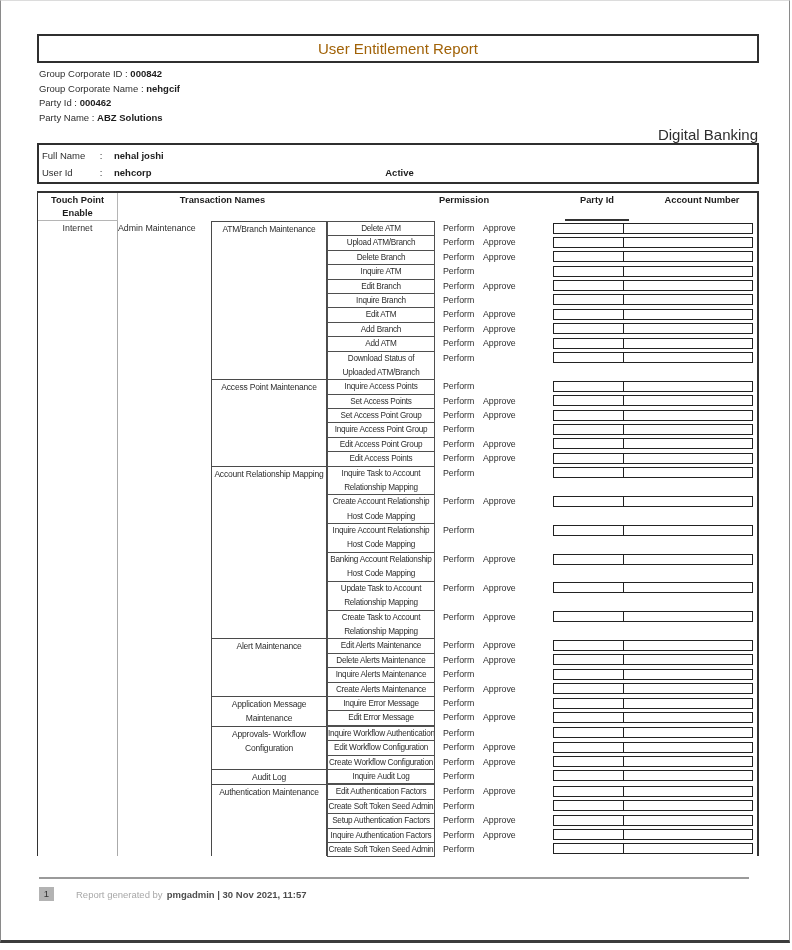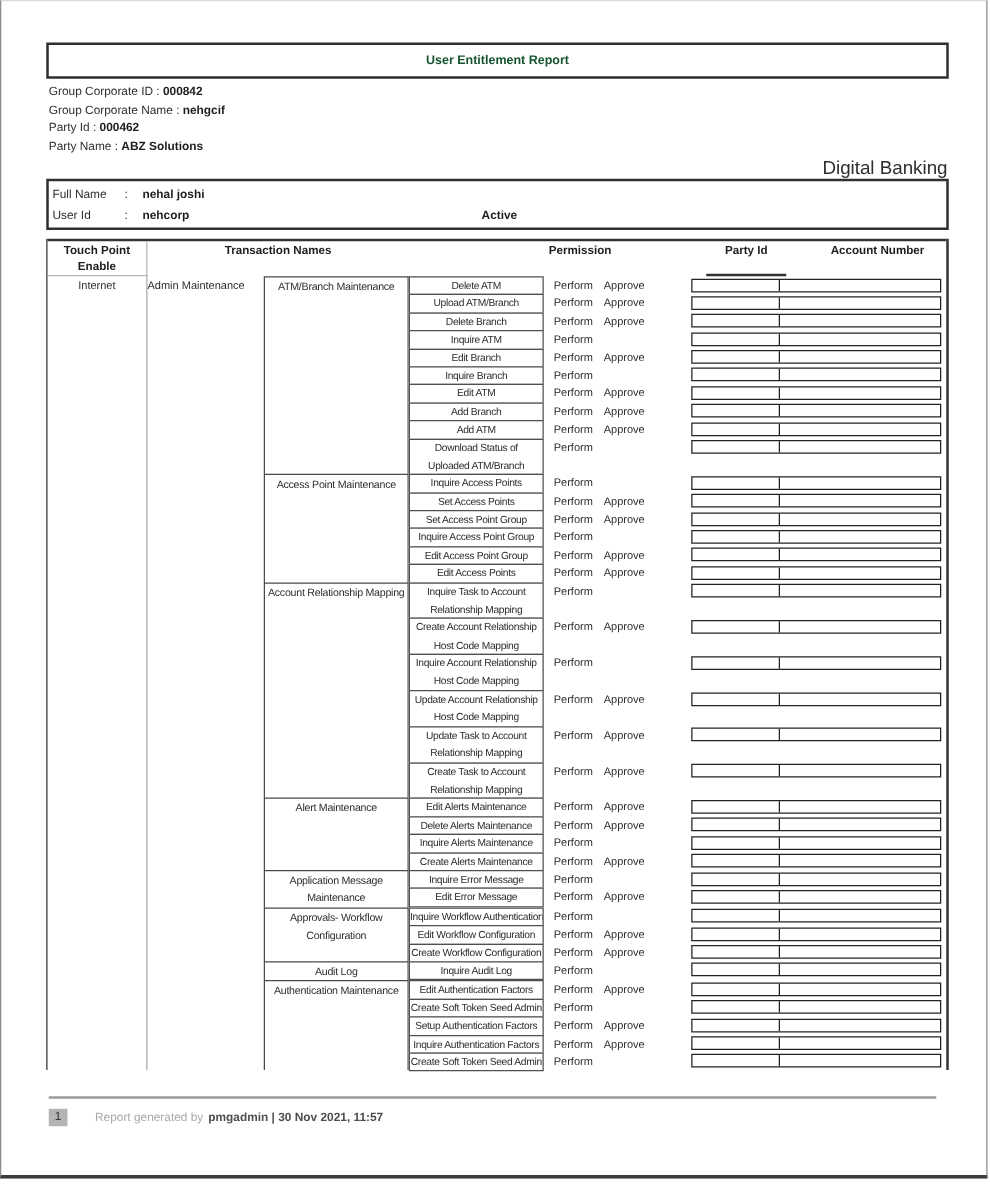--- a/index.html
+++ b/index.html
@@ -3,21 +3,21 @@
 <meta charset="utf-8">
 <style>
   html,body{margin:0;padding:0;background:#fff;}
   body{font-family:"Liberation Sans","DejaVu Sans",sans-serif;color:#2e2e2e;}
   .page{position:relative;width:790px;height:943px;background:#fff;
         border-left:1px solid #8a8a8a;border-right:1px solid #8a8a8a;
         border-top:1px solid #dcdcdc;border-bottom:3px solid #3c3c3c;box-sizing:border-box;}
   
   .title-box{position:absolute;top:33px;left:36px;width:722px;height:29px;
              border:2px solid #2f2f2f;box-sizing:border-box;text-align:center;}
-  .title-box .title{font-size:10px;font-weight:bold;line-height:25px;color:#14532d;}
+  .title-box .title{font-size:15px;font-weight:normal;line-height:25px;color:#a16207;}
   
   .info-block{position:absolute;top:66px;left:38px;width:719px;font-size:9.5px;}
   .info-line{line-height:14.7px;}
   .info-line b{color:#1d1d1d;text-align:center;}
   .brand{text-align:right;line-height:14px;margin-top:2px;font-size:15px;}
   
   .user-box{position:absolute;top:142px;left:36px;width:722px;height:41px;
             border:2px solid #2f2f2f;box-sizing:border-box;font-size:9.5px;padding:3px 0 0 3px;}
   .user-row{line-height:16.5px;position:relative;}
   .u-label{display:inline-block;width:46px;}
@@ -357,21 +357,21 @@
                 <div class="perm-cell"><span class="perm-p">Perform</span></div>
                 <div class="boxes">
                   <div class="box">
                     <div class="box-party"></div>
                     <div class="box-acct"></div>
                   </div>
                 </div>
               </div>
               <div class="task-row">
                 <div class="task-cell" style="height: 29.8px;">
-                  <div>Update Account Relationship</div>
+                  <div>Banking Account Relationship</div>
                   <div>Host Code Mapping</div>
                 </div>
                 <div class="perm-cell"><span class="perm-p">Perform</span><span class="perm-a">Approve</span></div>
                 <div class="boxes">
                   <div class="box">
                     <div class="box-party"></div>
                     <div class="box-acct"></div>
                   </div>
                 </div>
               </div>

